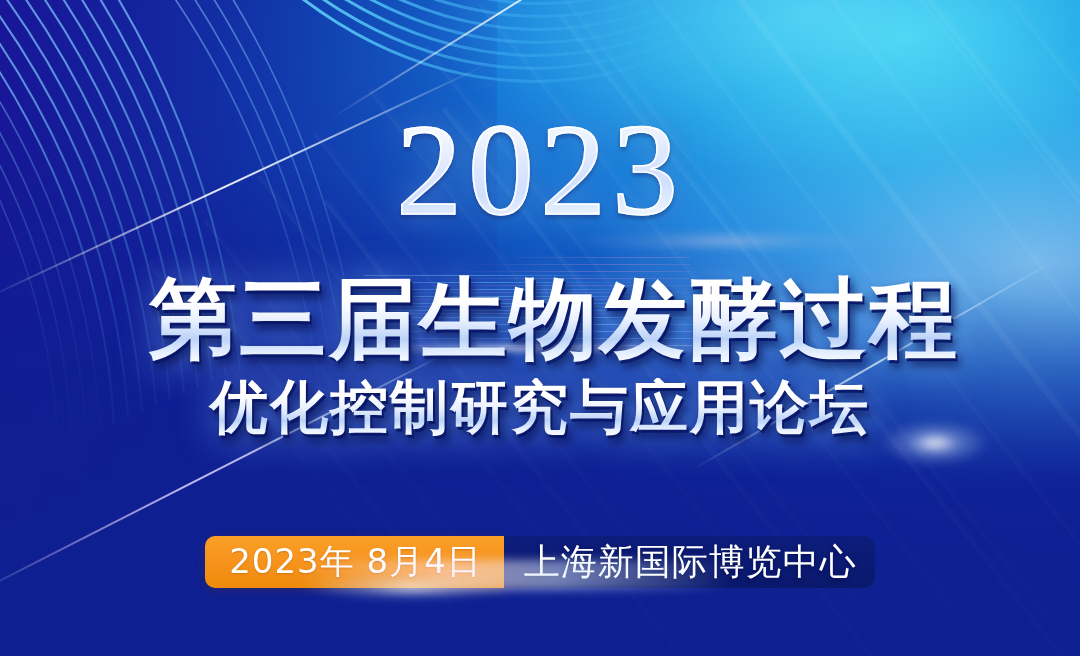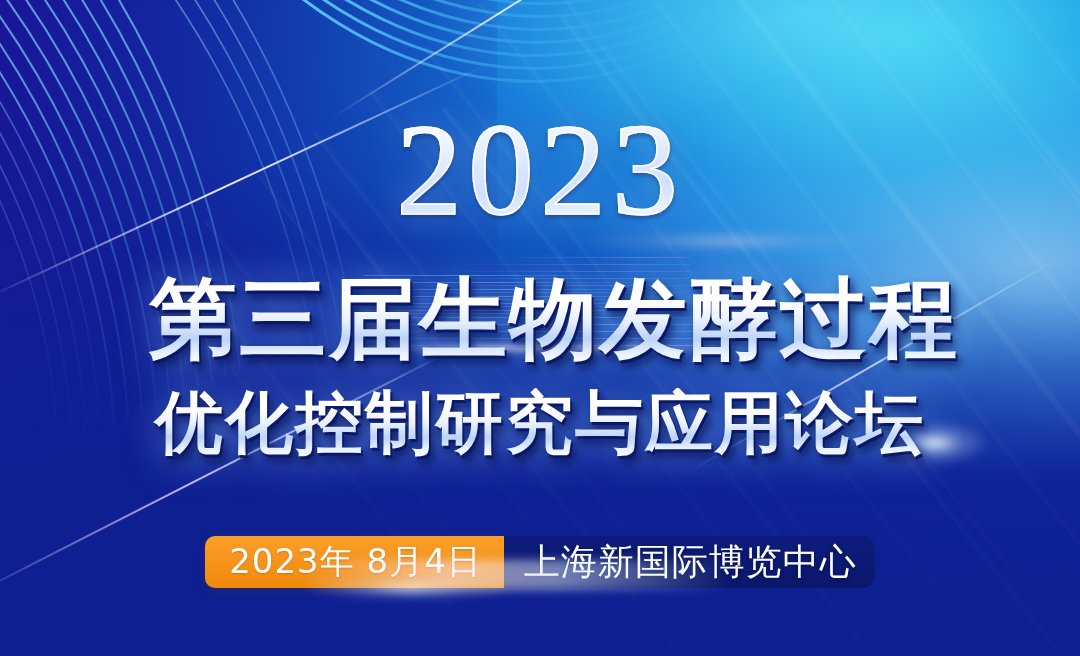--- a/index.html
+++ b/index.html
@@ -180,21 +180,21 @@
     background-clip:text;
     color:transparent;
     text-shadow:none;
     filter:
       drop-shadow(2px 3px 0 rgba(10,24,105,.95))
       drop-shadow(3px 5px 5px rgba(6,16,80,.7))
       drop-shadow(0 0 18px rgba(130,195,255,.5));
     white-space:nowrap;
   }
   .title-line.l1{ font-size:88px; letter-spacing:2px;padding-left:28px; }
-  .title-line.l2{ font-size:68px; letter-spacing:2px; margin-top:24px;}
+  .title-line.l2{ font-size:58px; letter-spacing:2px; margin-top:14px;}
 
   
   .bottom-bar{
     position:absolute; left:0; right:0; top:536px;
     display:flex; justify-content:center; align-items:stretch;
     height:52px;
   }
   .date-badge{
     display:flex; align-items:center; justify-content:center;
     background:linear-gradient(180deg,#f9a028 0%,#f7941d 45%,#ef8a0c 100%);

